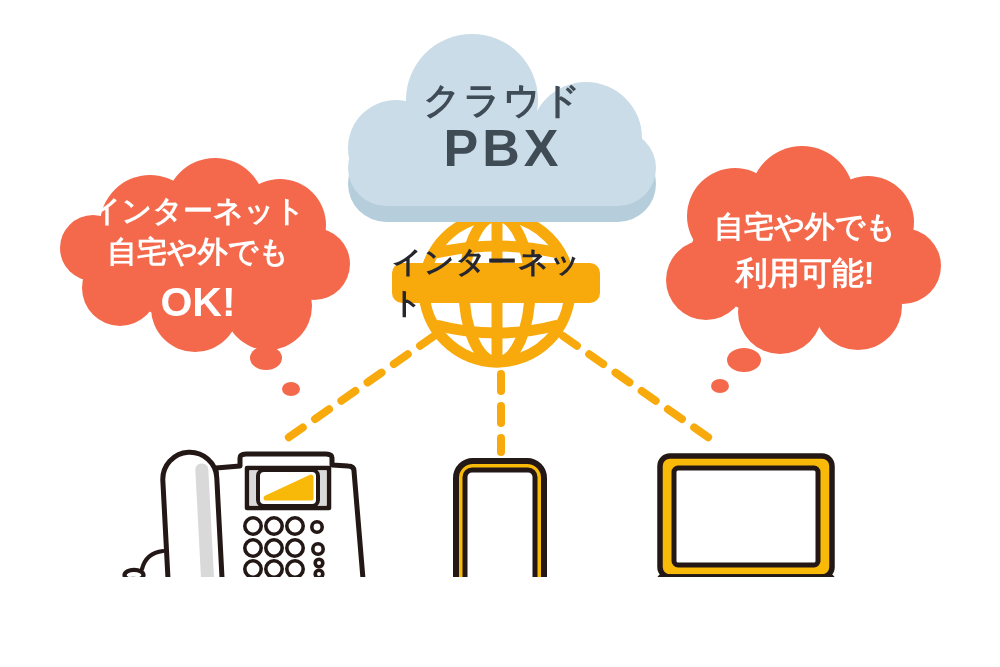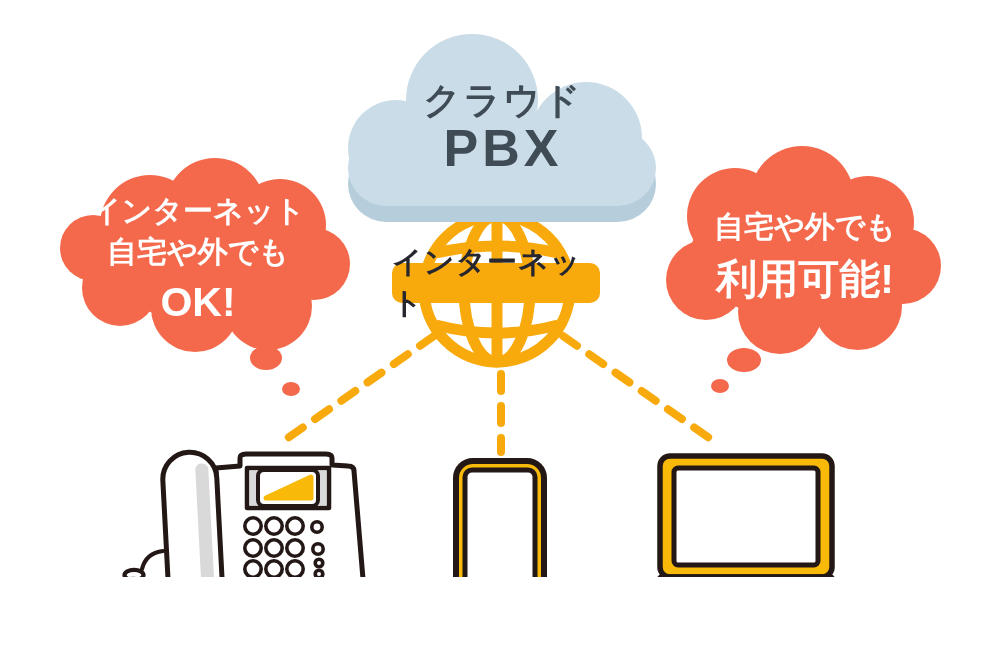--- a/index.html
+++ b/index.html
@@ -24,21 +24,21 @@
 
   .internet-badge{position:absolute;left:392px;top:263px;width:208px;height:40px;
     background:var(--yellow);border-radius:10px;display:flex;align-items:center;justify-content:center;
     color:var(--badge-text);font-size:30px;font-weight:700;letter-spacing:1px;}
 
   .bubble-text{position:absolute;text-align:center;color:var(--white);font-weight:700;}
   .bubble-text.left{left:62px;top:190px;width:272px;}
   .bubble-text.right{left:668px;top:206px;width:274px;}
   .b-line{font-size:30px;line-height:41px;}
   .b-big{font-size:41px;line-height:52px;margin-top:4px;}
-  .b-big.r{font-size:41px;line-height:48px;margin-top:8px;}
+  .b-big.r{font-size:32px;line-height:48px;margin-top:2px;}
 </style>
 </head>
 <body>
 
 <div class="stage">
 
   <svg width="1000" height="667" viewBox="0 0 1000 667">
 
     <g fill="none" style="stroke:var(--yellow)" stroke-width="11">
       <circle cx="497" cy="289" r="73"></circle>

